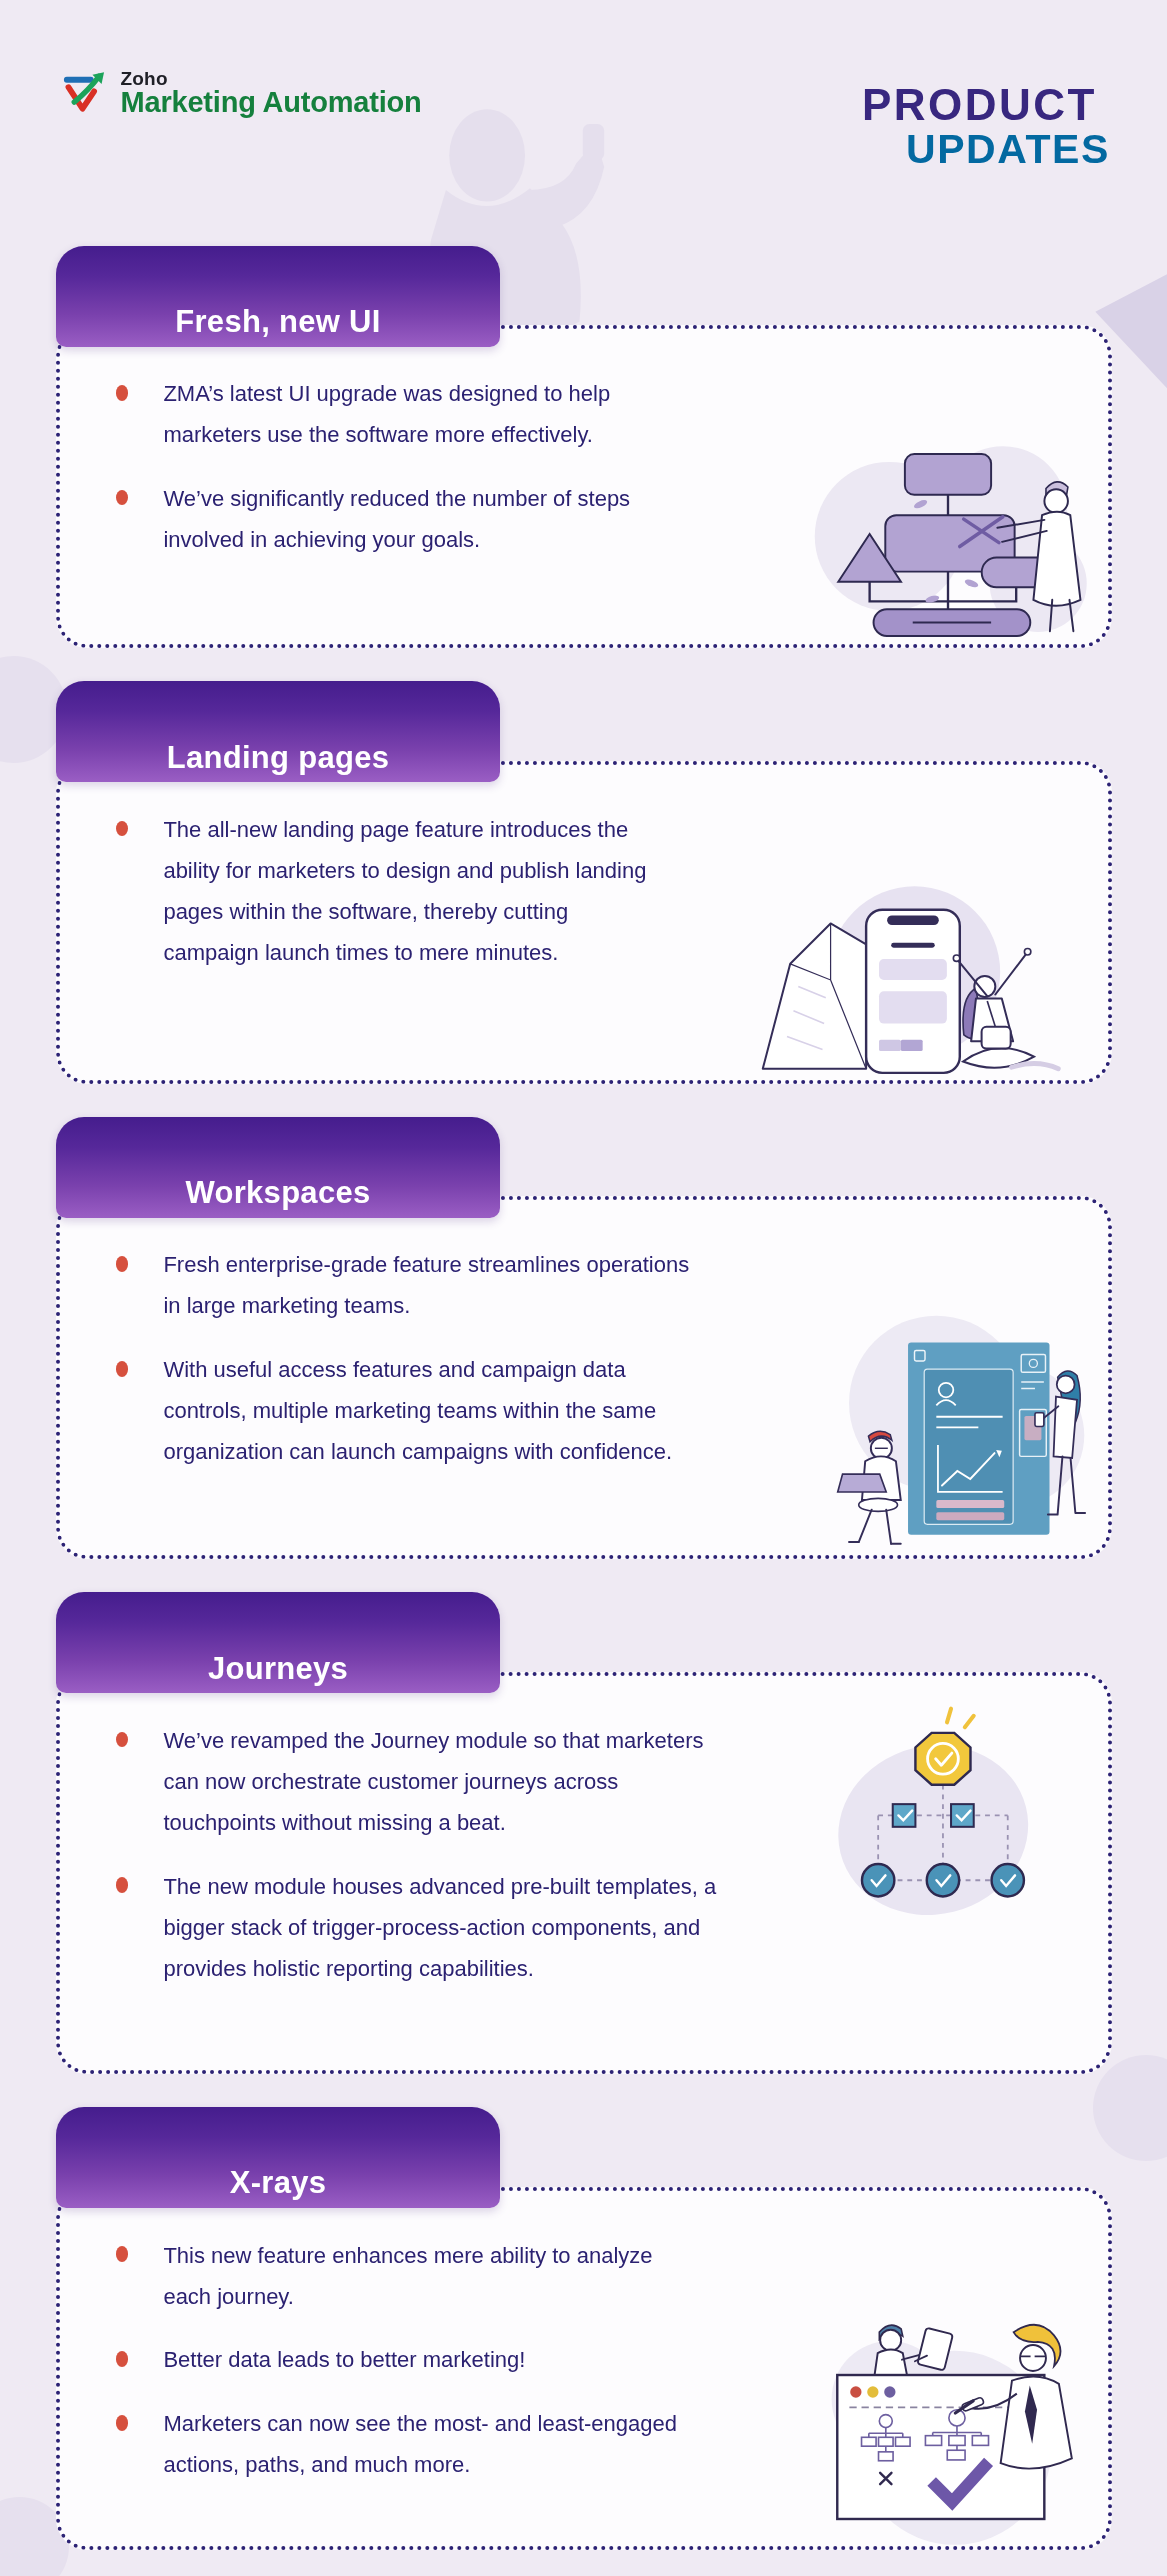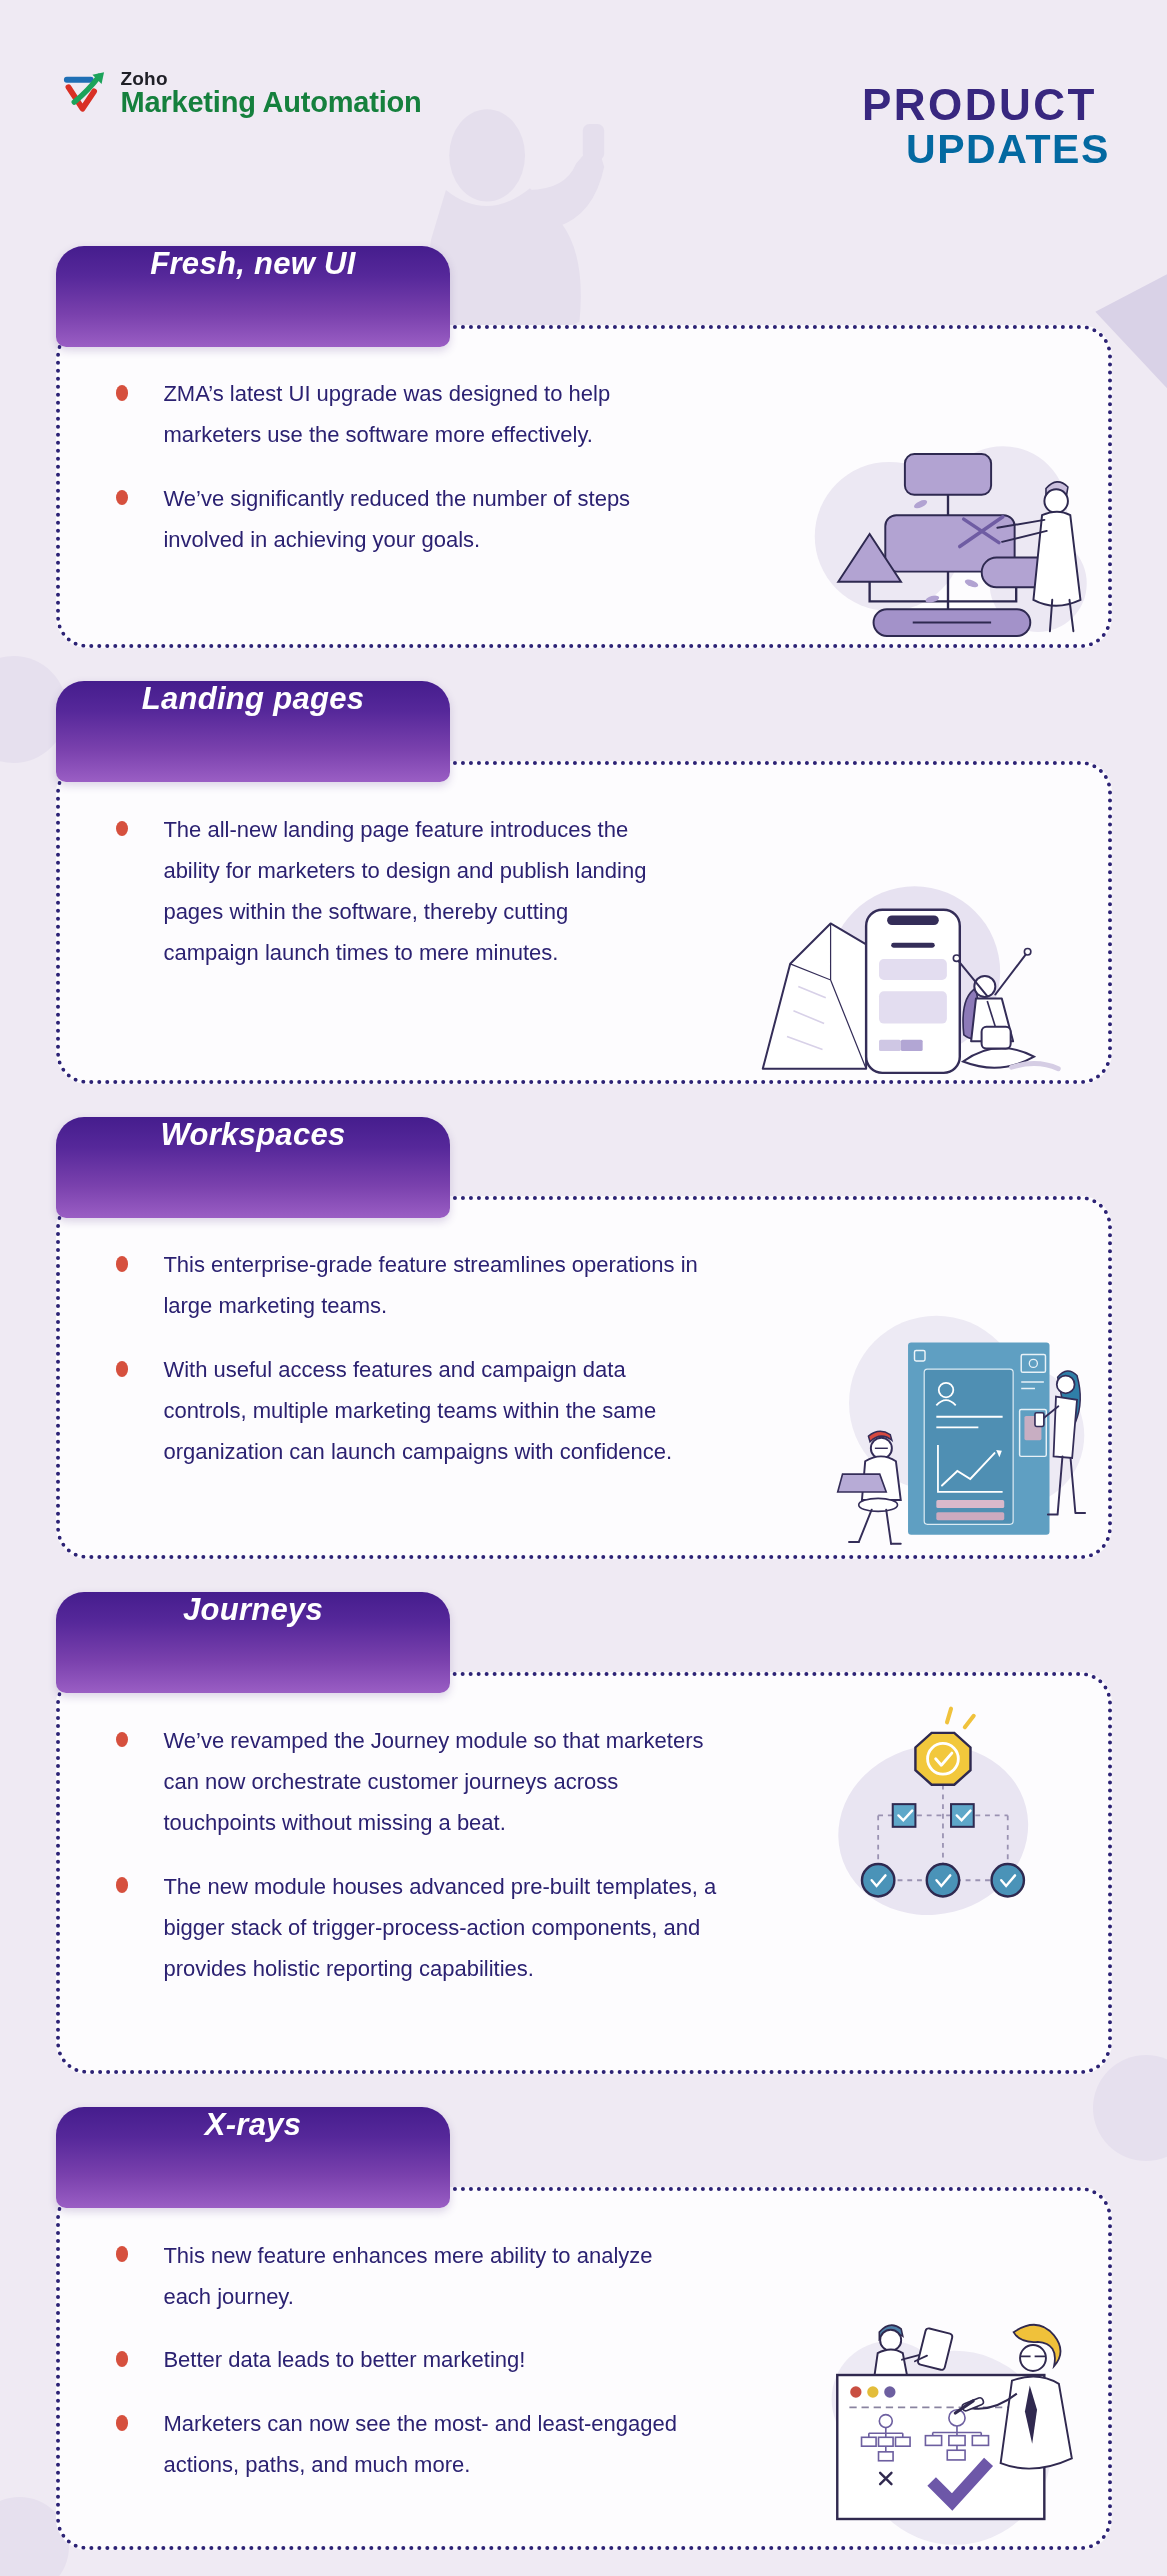--- a/index.html
+++ b/index.html
@@ -27,26 +27,25 @@
   .logo-brand { font-size:19px; font-weight:bold; color:#1f1f26; letter-spacing:0.2px; }
   .logo-product { font-size:29px; font-weight:bold; color:#15803d; letter-spacing:-0.2px; }
   .page-title { text-align:right; line-height:1.0; margin-top:14px; }
   .title-top { display:block; font-size:44px; font-weight:bold; letter-spacing:2.5px; color:#38277f; padding-right:13px; }
   .title-bottom { display:block; font-size:41px; font-weight:bold; letter-spacing:1.6px; color:#0369a1; margin-top:1.6px; }
   
   .sections { position:relative; z-index:1; padding:0 56px; }
   .section { margin-bottom:33px; }
   .ribbon {
     position:relative; z-index:3;
-    width:394px; height:101px; margin-bottom:-21.4px;
-    display:flex; align-items:flex-start; justify-content:center;
+    width:444px; height:101px; margin-bottom:-21.4px;
+    display:flex; align-items:flex-end; justify-content:center;
     background:linear-gradient(180deg,#451d8d 0%,#56289a 30%,#7a41ad 68%,#9a5ec4 100%);
     border-radius:28px 28px 10px 10px;
     box-shadow:0 3.3px 8.2px rgba(70,40,130,.18);
-    font-style:italic;
   }
   .ribbon span { color:#ffffff; font-size:31px; font-weight:bold; letter-spacing:0.3px; padding-bottom:6.6px; }
   .card {
     position:relative; z-index:1;
     background:#fdfcfe;
     border:4.1px dotted #2d2375;
     border-radius:31px;
   }
   .card ul { list-style:none; padding:45px 49px 28px 56px; }
   .card li { display:flex; align-items:flex-start; gap:35px; margin-bottom:23px; }
@@ -187,21 +186,21 @@
     </div>
 
     <div class="section s3">
       <div class="ribbon">
         <span>Workspaces</span>
       </div>
       <div class="card">
         <ul>
           <li>
             <span class="dot"></span>
-            <p>This enterprise-grade feature streamlines operations in large marketing teams.</p>
+            <p>Fresh enterprise-grade feature streamlines operations in large marketing teams.</p>
           </li>
           <li>
             <span class="dot"></span>
             <p>With useful access features and campaign data controls, multiple marketing teams within the same organization can launch campaigns with confidence.</p>
           </li>
         </ul>
         <svg class="illus illus-3" width="275" height="249" viewBox="0 0 340 308">
           <circle cx="150" cy="120" r="108" fill="#edeaf4"></circle>
           <circle cx="245" cy="160" r="88" fill="#edeaf4"></circle>
           <rect x="115" y="45" width="175" height="238" rx="4" fill="#5f9fc2"></rect>

